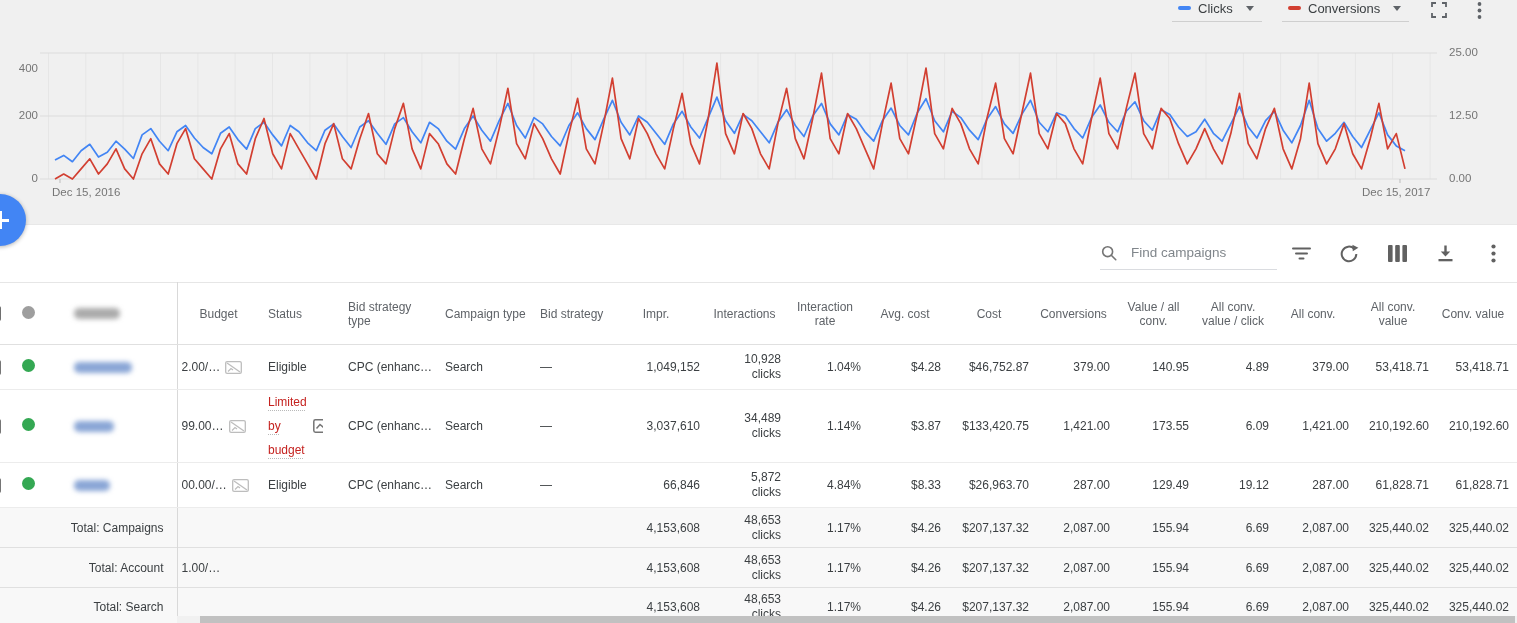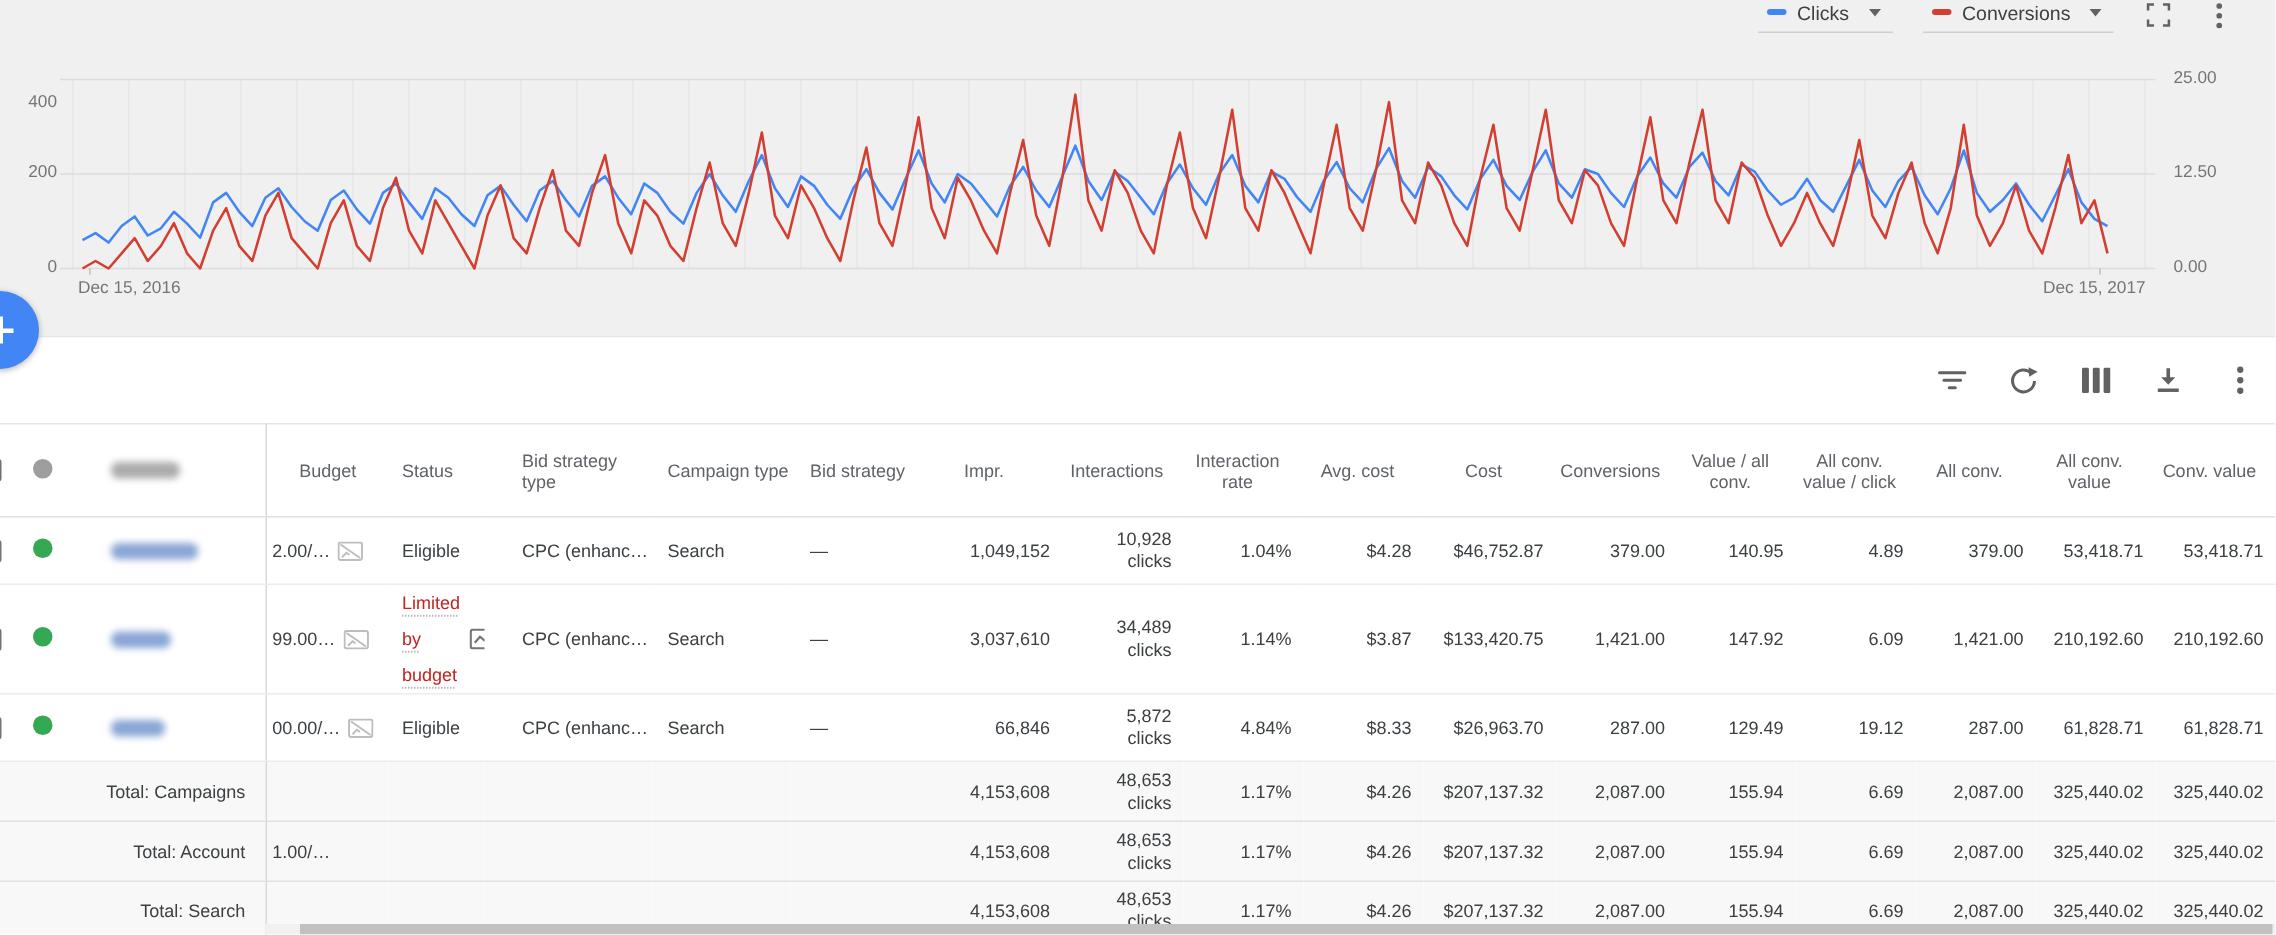--- a/index.html
+++ b/index.html
@@ -166,20 +166,27 @@
   <div class="axis-label al-right" style="top:172px">0.00</div>
   <div class="x-label" style="left:52px">Dec 15, 2016</div>
   <div class="x-label" style="left:1362px">Dec 15, 2017</div>
 </div>
 
 <div class="fab">
   <span><span class="ph"></span><span class="pv"></span></span>
 </div>
 
 <div class="toolbar">
+  <div class="searchbox">
+    <svg width="18" height="18" viewBox="0 0 20 20">
+      <circle cx="8.5" cy="8.5" r="5.5" fill="none" stroke="#757575" stroke-width="1.8"></circle>
+      <line x1="12.8" y1="12.8" x2="17.5" y2="17.5" stroke="#757575" stroke-width="1.8" stroke-linecap="round"></line>
+    </svg>
+    <input type="text" placeholder="Find campaigns" style="">
+  </div>
   <div class="tb-icon first">
     <svg width="19" height="13">
       <g stroke="#616161" stroke-width="2" stroke-linecap="round">
         <line x1="1" y1="1.5" x2="18" y2="1.5"></line>
           <line x1="4" y1="6.5" x2="15" y2="6.5"></line>
           <line x1="7.5" y1="11.5" x2="11.5" y2="11.5"></line>
       </g>
     </svg>
   </div>
   <div class="tb-icon">
@@ -333,21 +340,21 @@
     <td class="c-bs">—</td>
     <td class="num">3,037,610</td>
     <td class="num">
           <span class="blk">34,489</span>
           <span class="blk">clicks</span>
         </td>
     <td class="num">1.14%</td>
     <td class="num">$3.87</td>
     <td class="num">$133,420.75</td>
     <td class="num">1,421.00</td>
-    <td class="num">147.92</td>
+    <td class="num">173.55</td>
     <td class="num">6.09</td>
     <td class="num">1,421.00</td>
     <td class="num">210,192.60</td>
     <td class="num">210,192.60</td>
   </tr>
 
   <tr class="r" style="height:45px">
     <td>
           <div class="cb"></div>
         </td>

